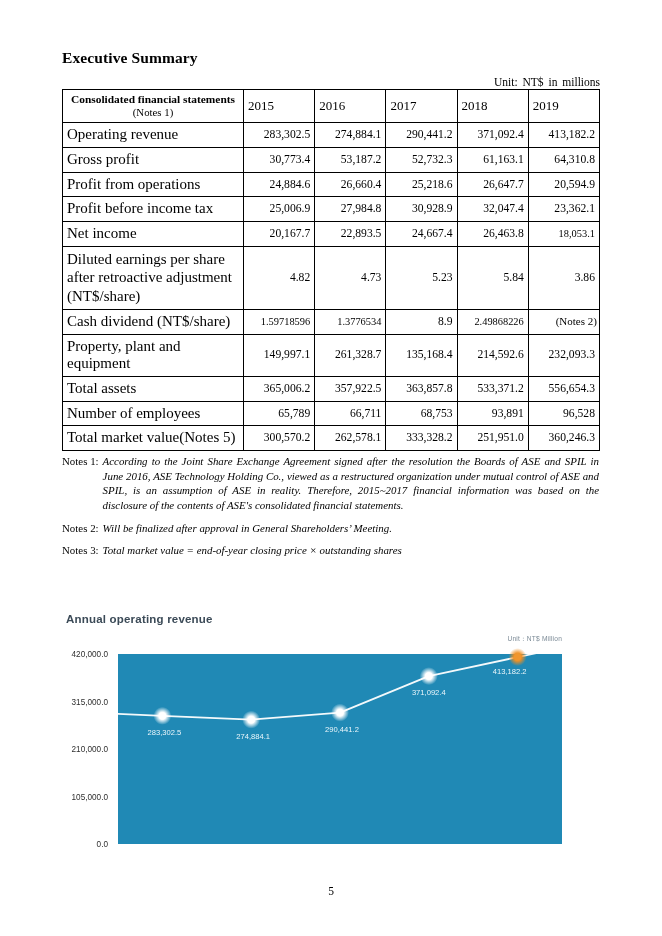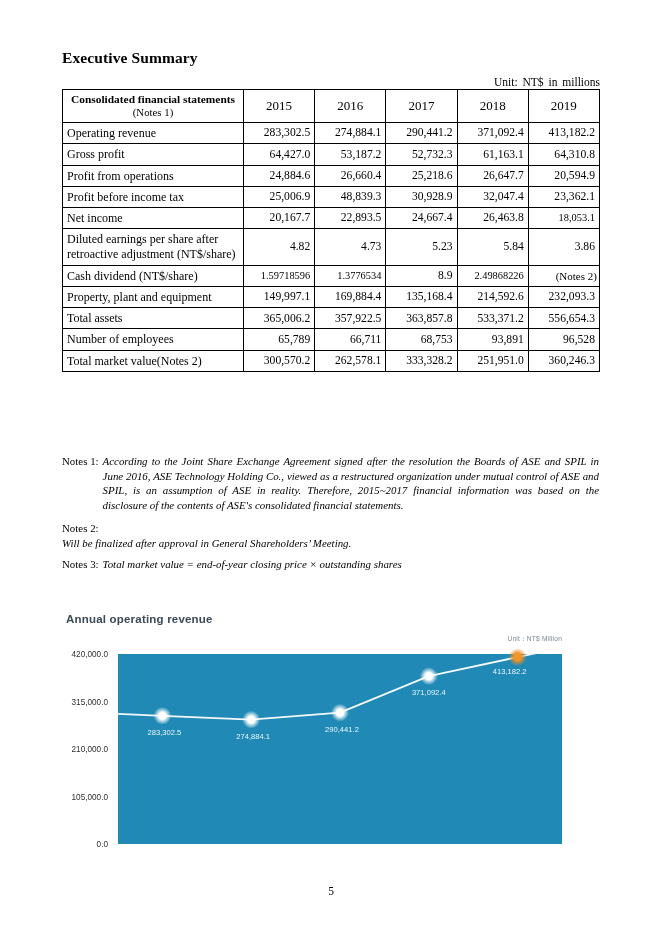--- a/index.html
+++ b/index.html
@@ -73,27 +73,27 @@
   .hdr-label .l1 {
     font-weight: bold;
     font-size: 11.4px;
     display: block;
   }
   .hdr-label .l2 {
     font-size: 10.8px;
     display: block;
   }
   .hdr-year {
-    text-align: center;
+    text-align: left;
     font-size: 13px;
   }
   .row-label {
     text-align: left;
     padding-left: 5px;
-    font-size: 12px;
+    font-size: 15px;
   }
   .row-label.two-line { line-height: 1.25; }
   .num {
     text-align: right;
     padding-right: 5px;
     font-size: 11.6px;
     white-space: nowrap;
   }
   .num.small { font-size: 10.4px; }
   .num.note { font-size: 11px; padding-right: 2px; }
@@ -116,21 +116,21 @@
     white-space: nowrap;
     padding-right: 4px;
   }
   .note-block .note-body {
     flex: 1 1 auto;
     text-align: justify;
     text-justify: inter-word;
     font-style: italic;
   }
   .note-gap-1 { margin-bottom: 9px; }
-  .note-gap-2 { margin-bottom: 7px; flex-direction: column; }
+  .note-gap-2 { margin-bottom: 7px; }
 
   
   .chart-wrap {
     position: absolute;
     left: 62px;
     top: 608px;
     width: 500px;
     height: 240px;
   }
   .chart-title {
@@ -222,38 +222,38 @@
       <tr>
         <td class="row-label">Operating revenue</td>
         <td class="num">283,302.5</td>
         <td class="num">274,884.1</td>
         <td class="num">290,441.2</td>
         <td class="num">371,092.4</td>
         <td class="num">413,182.2</td>
       </tr>
       <tr>
         <td class="row-label">Gross profit</td>
-        <td class="num">64,427.0</td>
+        <td class="num">30,773.4</td>
         <td class="num">53,187.2</td>
         <td class="num">52,732.3</td>
         <td class="num">61,163.1</td>
         <td class="num">64,310.8</td>
       </tr>
       <tr>
         <td class="row-label">Profit from operations</td>
         <td class="num">24,884.6</td>
         <td class="num">26,660.4</td>
         <td class="num">25,218.6</td>
         <td class="num">26,647.7</td>
         <td class="num">20,594.9</td>
       </tr>
       <tr>
         <td class="row-label">Profit before income tax</td>
         <td class="num">25,006.9</td>
-        <td class="num">48,839.3</td>
+        <td class="num">27,984.8</td>
         <td class="num">30,928.9</td>
         <td class="num">32,047.4</td>
         <td class="num">23,362.1</td>
       </tr>
       <tr>
         <td class="row-label">Net income</td>
         <td class="num">20,167.7</td>
         <td class="num">22,893.5</td>
         <td class="num">24,667.4</td>
         <td class="num">26,463.8</td>
@@ -271,21 +271,21 @@
         <td class="row-label">Cash dividend (NT$/share)</td>
         <td class="num small">1.59718596</td>
         <td class="num small">1.3776534</td>
         <td class="num">8.9</td>
         <td class="num small">2.49868226</td>
         <td class="num note">(Notes  2)</td>
       </tr>
       <tr>
         <td class="row-label">Property, plant and equipment</td>
         <td class="num">149,997.1</td>
-        <td class="num">169,884.4</td>
+        <td class="num">261,328.7</td>
         <td class="num">135,168.4</td>
         <td class="num">214,592.6</td>
         <td class="num">232,093.3</td>
       </tr>
       <tr>
         <td class="row-label">Total assets</td>
         <td class="num">365,006.2</td>
         <td class="num">357,922.5</td>
         <td class="num">363,857.8</td>
         <td class="num">533,371.2</td>
@@ -293,21 +293,21 @@
       </tr>
       <tr>
         <td class="row-label">Number of employees</td>
         <td class="num">65,789</td>
         <td class="num">66,711</td>
         <td class="num">68,753</td>
         <td class="num">93,891</td>
         <td class="num">96,528</td>
       </tr>
       <tr>
-        <td class="row-label">Total market value(Notes 2)</td>
+        <td class="row-label">Total market value(Notes 5)</td>
         <td class="num">300,570.2</td>
         <td class="num">262,578.1</td>
         <td class="num">333,328.2</td>
         <td class="num">251,951.0</td>
         <td class="num">360,246.3</td>
       </tr>
     </tbody>
   </table>
 
   <div class="notes">

